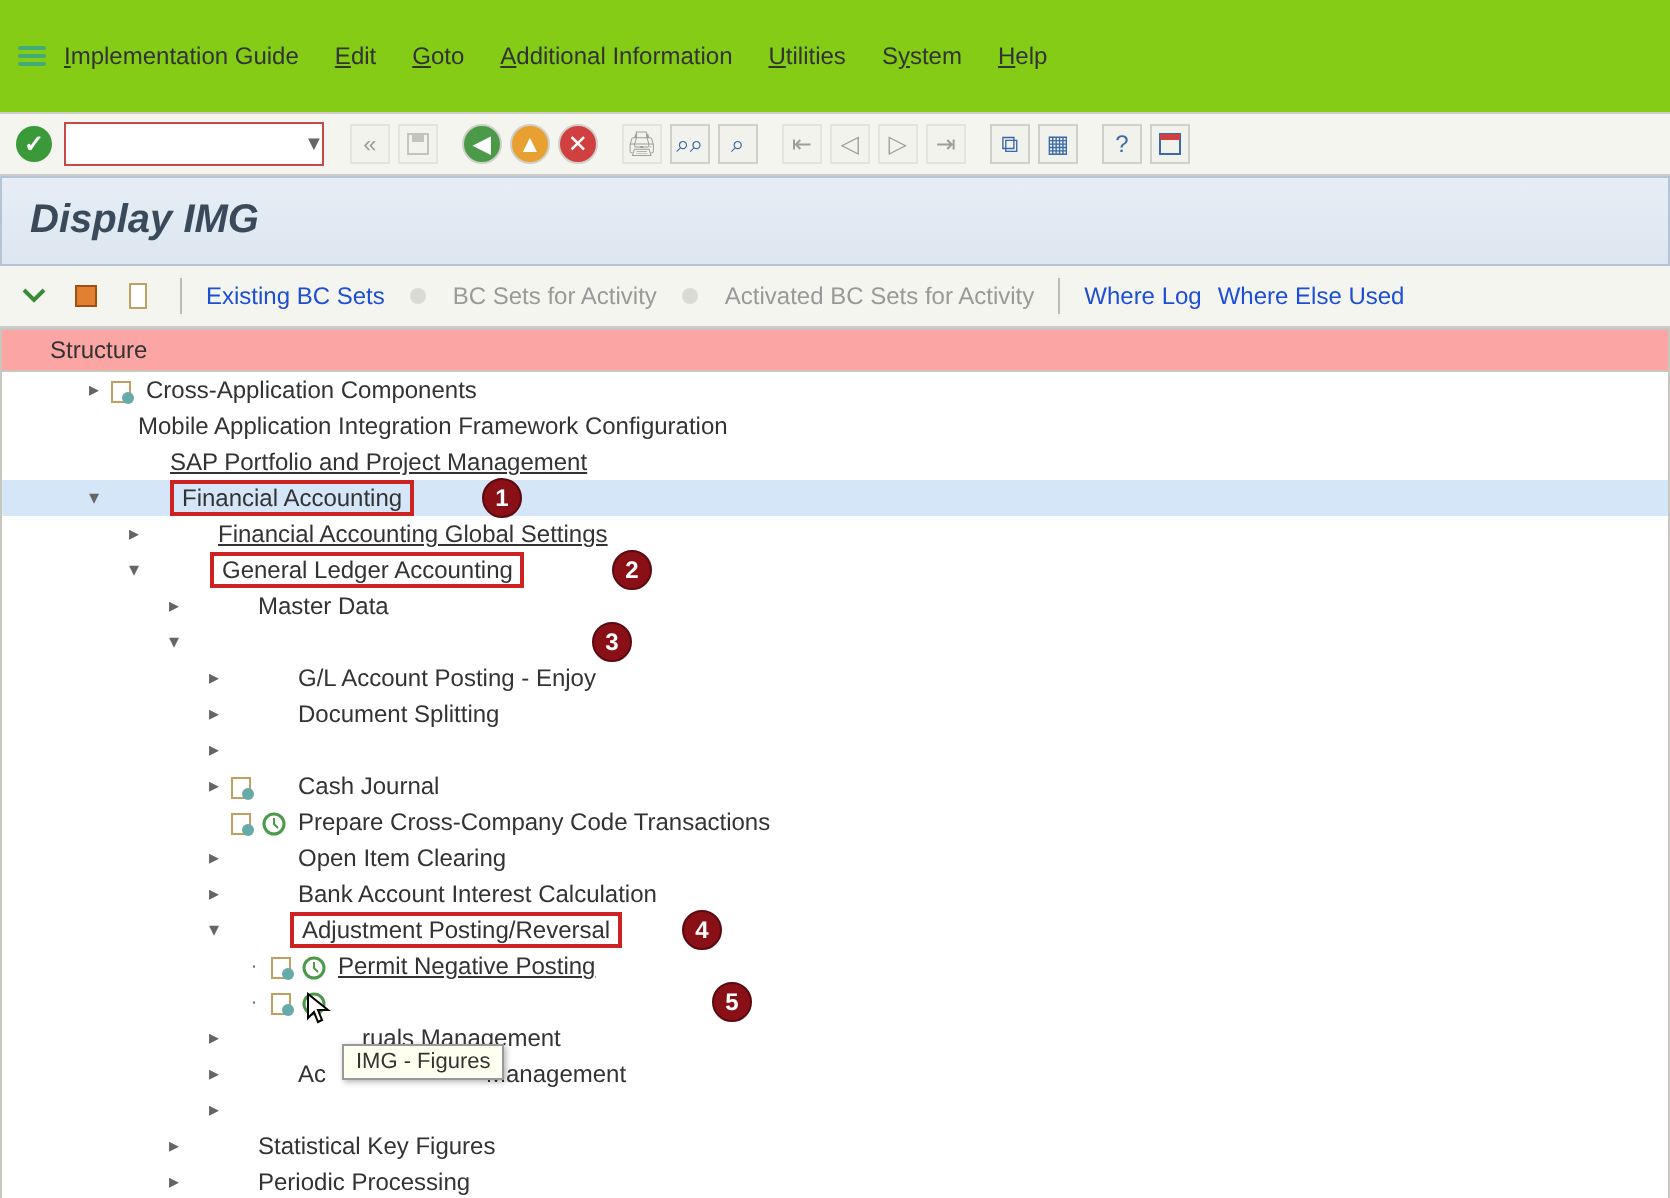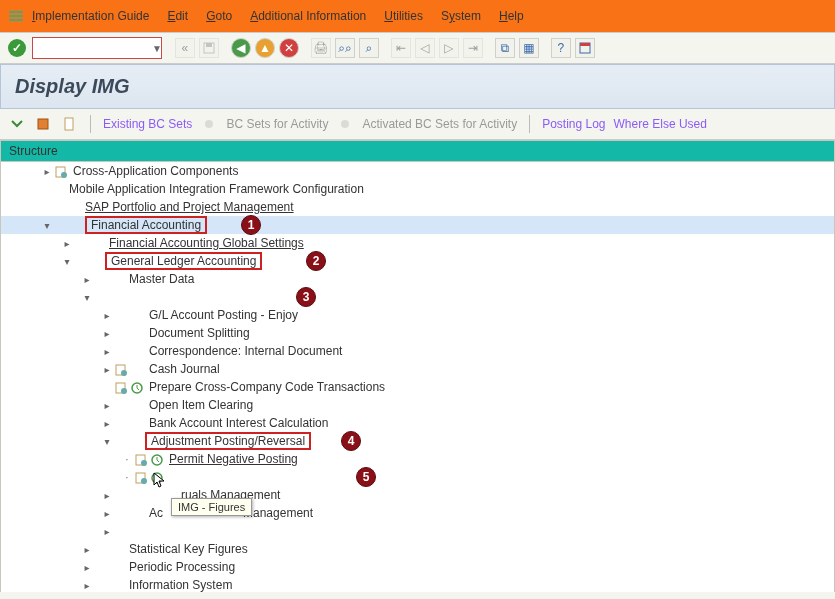--- a/index.html
+++ b/index.html
@@ -9,22 +9,22 @@
     font-size: 12px;
     background: #f5f5f0;
     color: #333;
     width: 835px;
     height: 599px;
     overflow: hidden;
   }
   .menubar {
     display: flex;
     align-items: center;
-    padding: 8px 8px;
-    background: #f97316;
+    padding: 20px 8px;
+    background: #84cc16;
     border-bottom: 1px solid #ccc;
   }
   .menu-icon {
     width: 16px; height: 16px;
     margin-right: 8px;
     display:inline-block;
   }
   .menu-item {
     margin-right: 18px;
     cursor: pointer;
@@ -74,25 +74,25 @@
   .subtoolbar {
     display:flex;
     align-items:center;
     padding:6px 8px;
     background:#f5f5f0;
     border-bottom:1px solid #ccc;
     gap:8px;
   }
   .sub-btn { width:18px;height:18px;display:inline-flex;align-items:center;justify-content:center;cursor:pointer; }
   .sub-sep { width:1px;height:18px;background:#bbb;margin:0 4px; }
-  .sub-link { color:#8b5cf6; cursor:pointer; }
+  .sub-link { color:#1d4ed8; cursor:pointer; }
   .sub-link.disabled { color:#999; }
   .structure-hdr {
-    background:#14b8a6;
-    padding:3px 8px;
+    background:#fca5a5;
+    padding:3px 24px;
     border:1px solid #c7c7bd;
     font-size:12px;
   }
   .tree {
     background:#fff;
     border-left:1px solid #c7c7bd;
     border-right:1px solid #c7c7bd;
     overflow:auto;
     height: 430px;
   }
@@ -226,21 +226,21 @@
       </svg>
     </span>
   <span class="sub-link disabled">BC Sets for Activity</span>
   <span class="sub-btn disabled-ic">
       <svg width="14" height="14">
         <circle cx="7" cy="7" r="4" fill="#bbb"></circle>
       </svg>
     </span>
   <span class="sub-link disabled">Activated BC Sets for Activity</span>
   <span class="sub-sep"></span>
-  <span class="sub-link">Posting Log</span>
+  <span class="sub-link">Where Log</span>
   <span class="sub-link">Where Else Used</span>
 </div>
 
 <div class="structure-hdr">Structure</div>
 
 <div class="tree">
 
   <div class="row">
     <span class="indent" style="width:40px"></span>
       <span class="exp">▸</span>
@@ -305,21 +305,20 @@
   <div class="row">
       <span class="indent" style="width:100px"></span>
       <span class="exp">▸</span>
       <span class="indent" style="width:32px"></span>
       <span class="lbl">Document Splitting</span>
     </div>
   <div class="row">
       <span class="indent" style="width:100px"></span>
       <span class="exp">▸</span>
       <span class="indent" style="width:32px"></span>
-      <span class="lbl">Correspondence: Internal Document</span>
     </div>
   <div class="row">
       <span class="indent" style="width:100px"></span>
       <span class="exp">▸</span>
       <span class="doc-ic"><svg width="12" height="12">
           <rect x="1" y="1" width="9" height="10" fill="#fff" stroke="#c0a060"></rect>
           <circle cx="9" cy="9" r="3" fill="#6aa"></circle>
         </svg></span>
       <span class="indent" style="width:16px"></span>
       <span class="lbl">Cash Journal</span>

